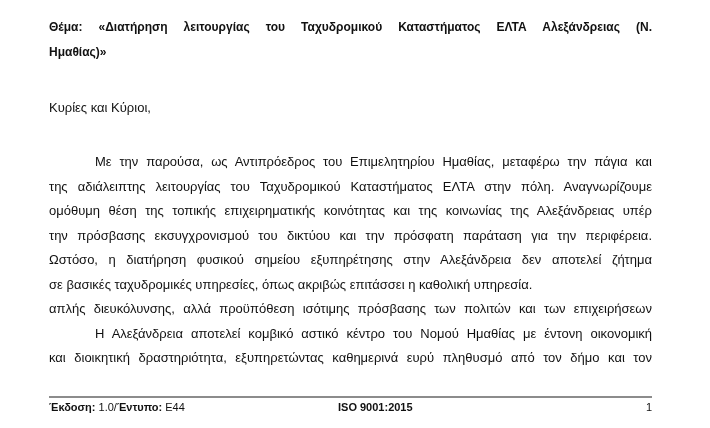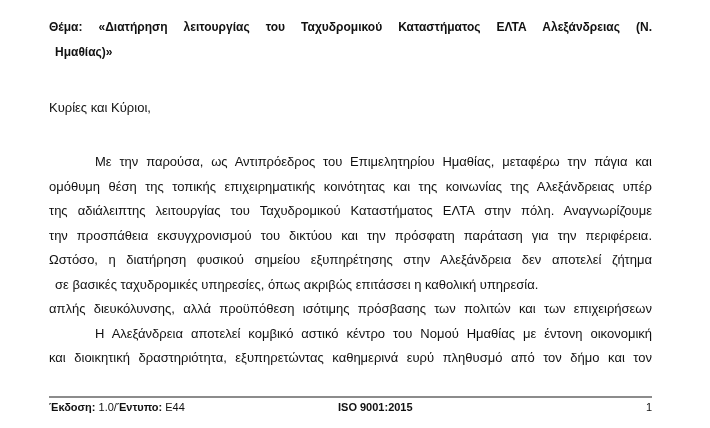--- a/index.html
+++ b/index.html
@@ -51,21 +51,20 @@
     }
     .line {
       display: block;
       text-align: justify;
       text-align-last: justify;
       white-space: nowrap;
       height: 24.5px;
     }
     .line.last {
       text-align-last: left;
-      margin-left: 6px;
     }
     .line.indent {
       padding-left: 46px;
     }
     .footer-rule {
       position: absolute;
       left: 49px;
       top: 396px;
       width: 603px;
       height: 2px;
@@ -106,23 +105,23 @@
   <div class="subject">
     <span class="line">Θέμα: «Διατήρηση λειτουργίας του Ταχυδρομικού Καταστήματος ΕΛΤΑ Αλεξάνδρειας (Ν.</span>
     <span class="line last">Ημαθίας)»</span>
   </div>
 
   <div class="greeting">Κυρίες και Κύριοι,</div>
 
   <div class="body-text">
     <div>
       <span class="line indent">Με την παρούσα, ως Αντιπρόεδρος του Επιμελητηρίου Ημαθίας, μεταφέρω την πάγια και</span>
+      <span class="line">της αδιάλειπτης λειτουργίας του Ταχυδρομικού Καταστήματος ΕΛΤΑ στην πόλη. Αναγνωρίζουμε</span>
       <span class="line">ομόθυμη θέση της τοπικής επιχειρηματικής κοινότητας και της κοινωνίας της Αλεξάνδρειας υπέρ</span>
-      <span class="line">της αδιάλειπτης λειτουργίας του Ταχυδρομικού Καταστήματος ΕΛΤΑ στην πόλη. Αναγνωρίζουμε</span>
-      <span class="line">την προσπάθεια εκσυγχρονισμού του δικτύου και την πρόσφατη παράταση για την περιφέρεια.</span>
+      <span class="line">την πρόσβασης εκσυγχρονισμού του δικτύου και την πρόσφατη παράταση για την περιφέρεια.</span>
       <span class="line">Ωστόσο, η διατήρηση φυσικού σημείου εξυπηρέτησης στην Αλεξάνδρεια δεν αποτελεί ζήτημα</span>
       <span class="line last">σε βασικές ταχυδρομικές υπηρεσίες, όπως ακριβώς επιτάσσει η καθολική υπηρεσία.</span>
       <span class="line">απλής διευκόλυνσης, αλλά προϋπόθεση ισότιμης πρόσβασης των πολιτών και των επιχειρήσεων</span>
     </div>
     <div>
       <span class="line indent">Η Αλεξάνδρεια αποτελεί κομβικό αστικό κέντρο του Νομού Ημαθίας με έντονη οικονομική</span>
       <span class="line">και διοικητική δραστηριότητα, εξυπηρετώντας καθημερινά ευρύ πληθυσμό από τον δήμο και τον</span>
     </div>
   </div>
 </div>

